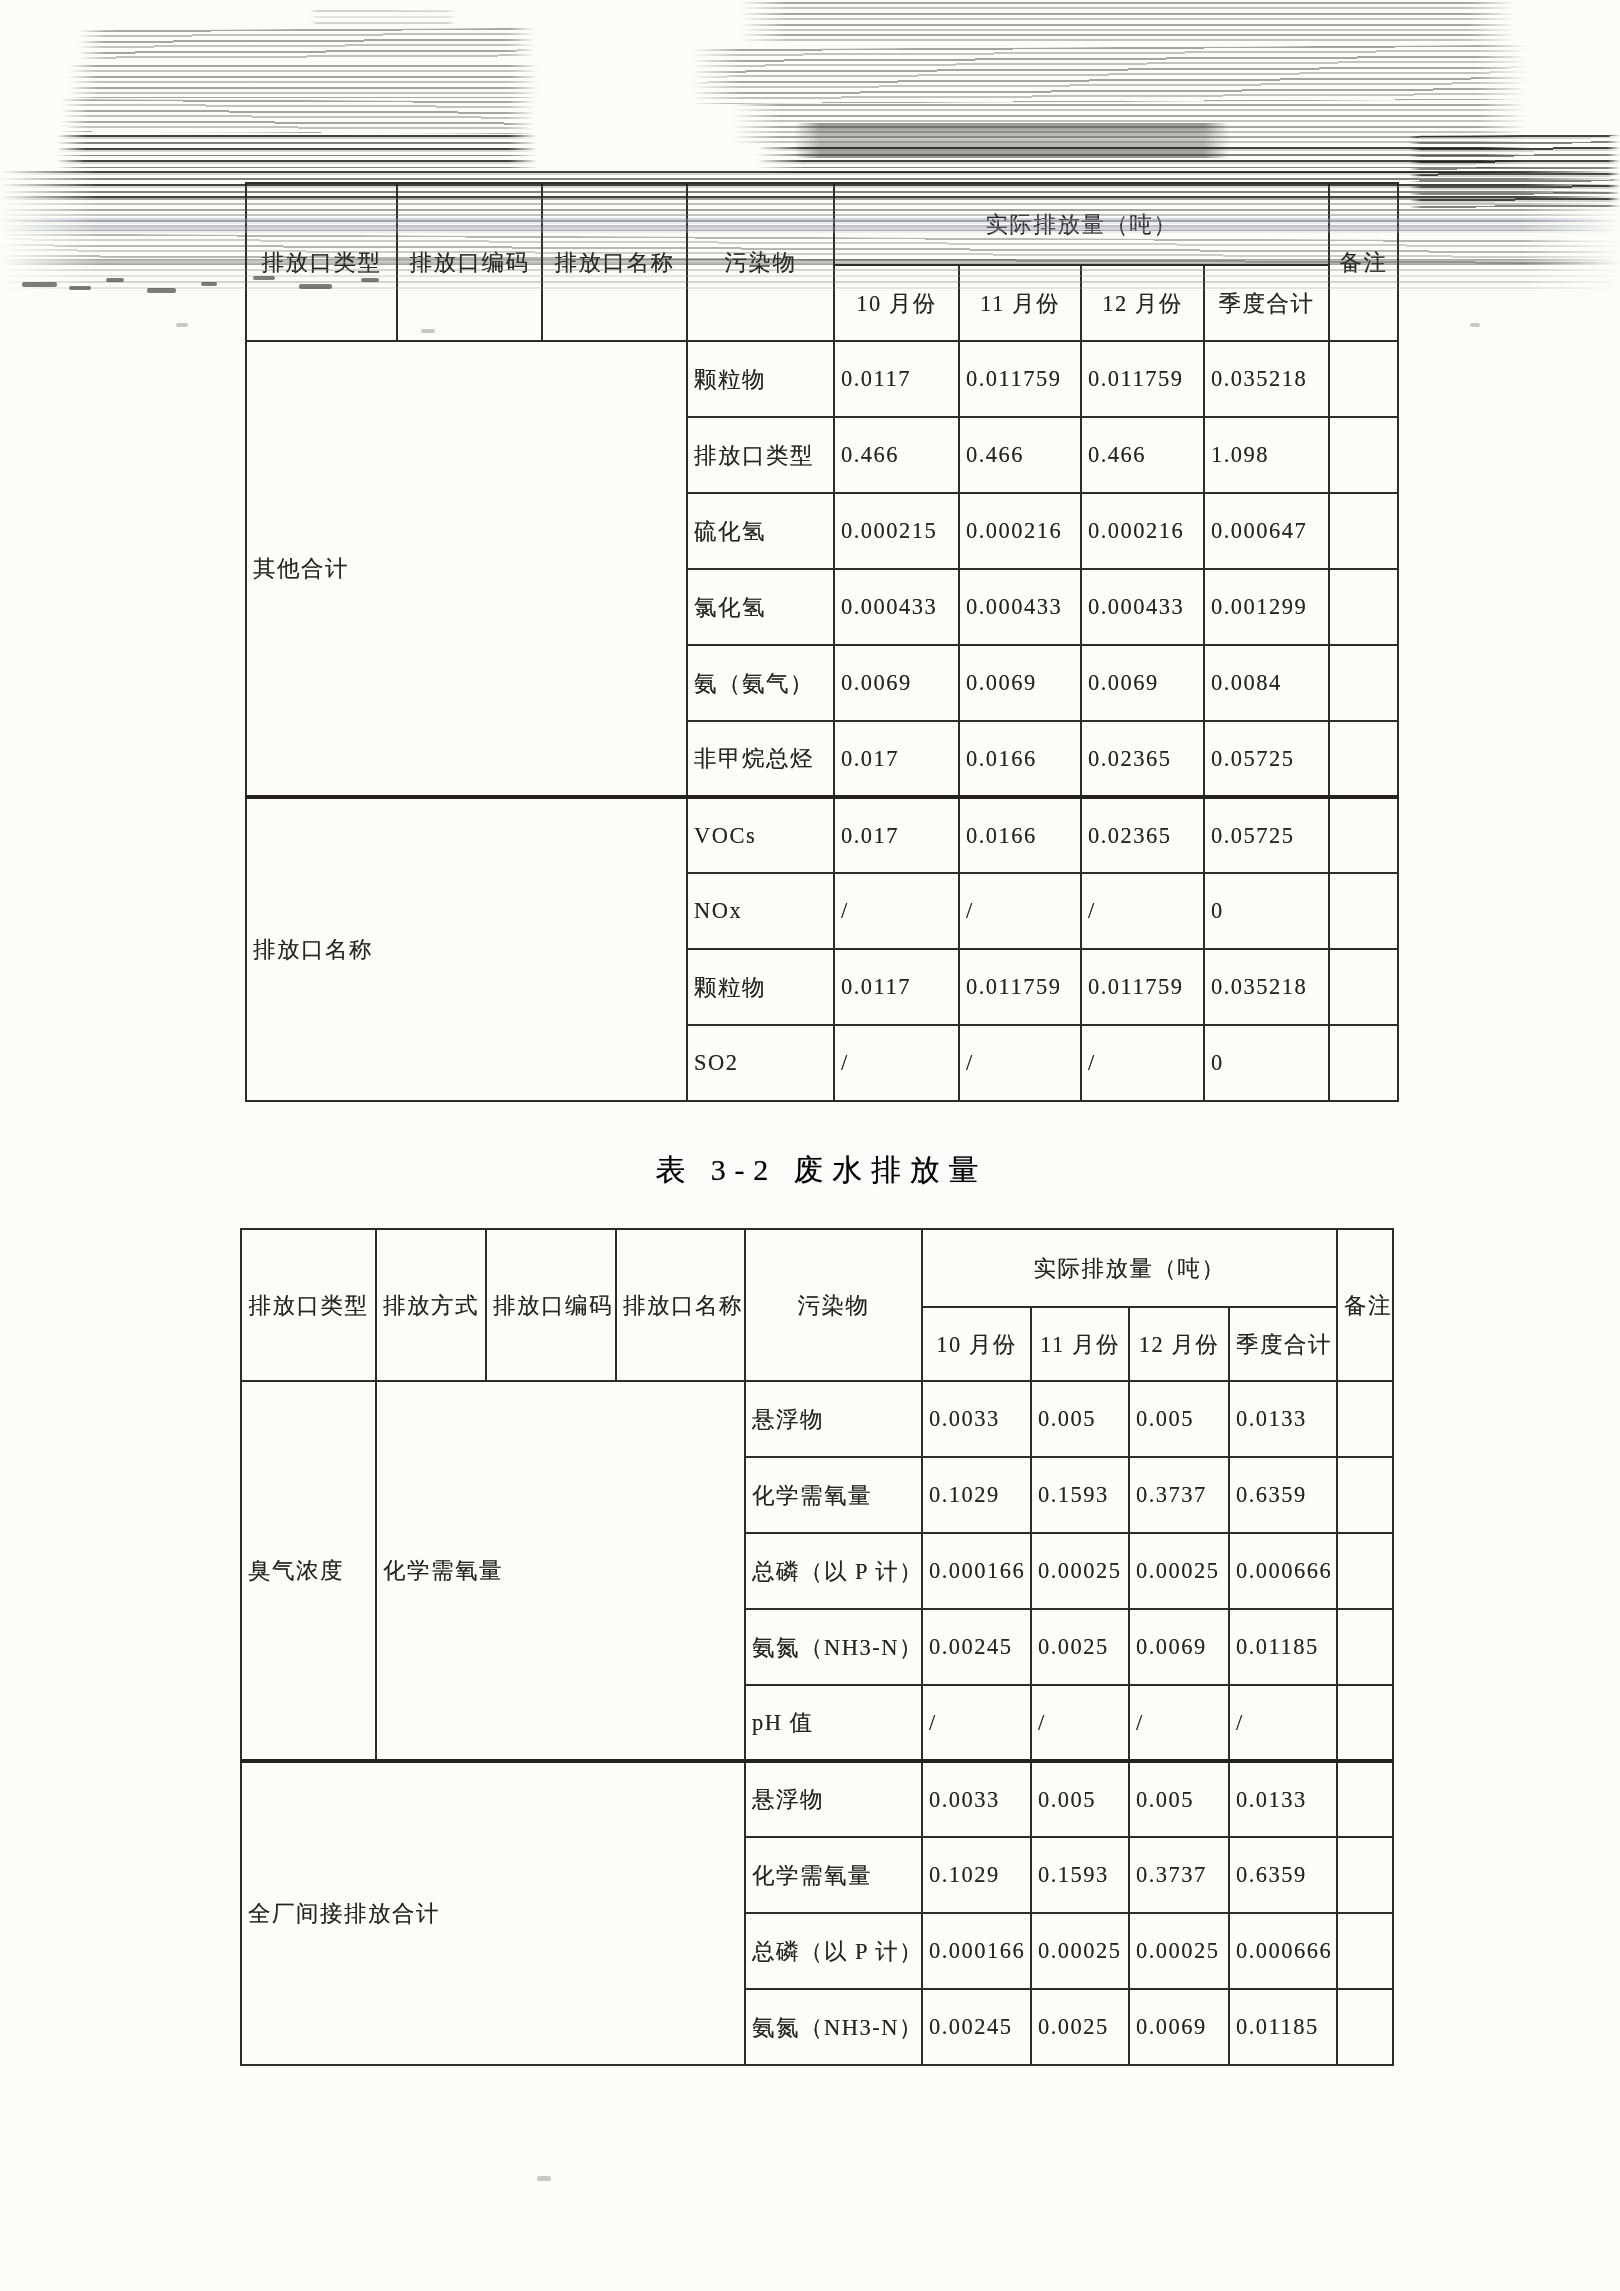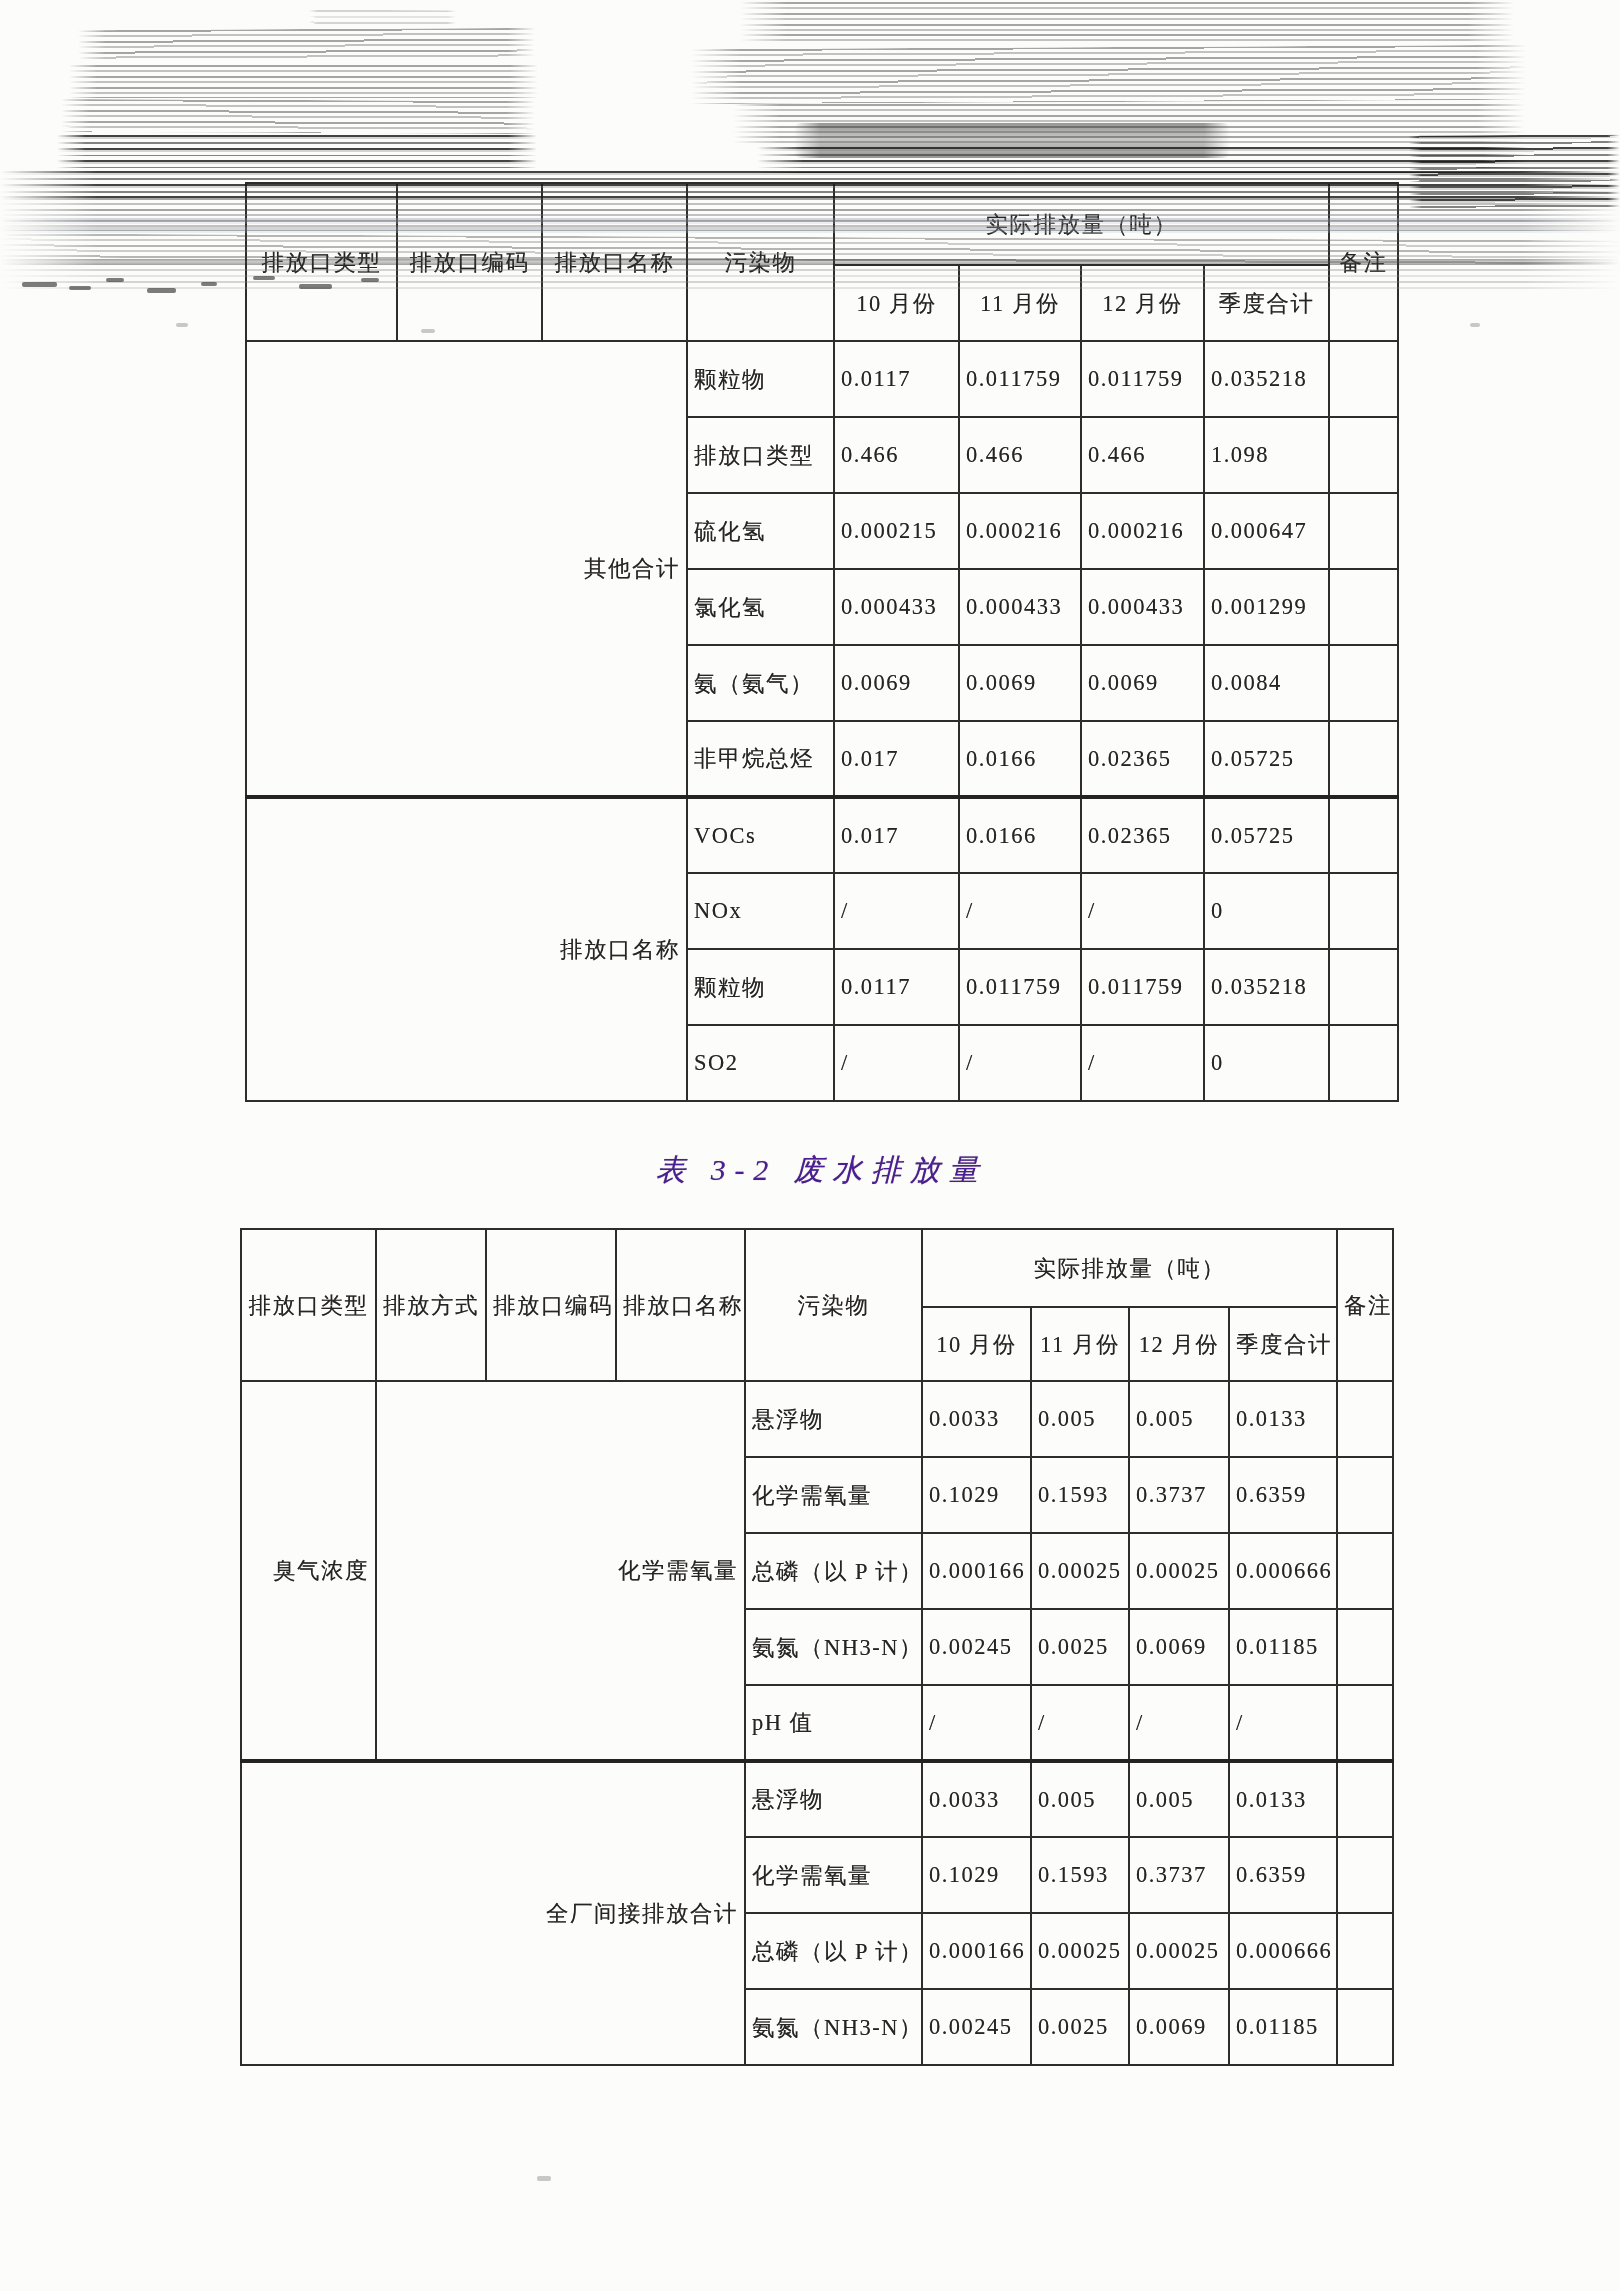--- a/index.html
+++ b/index.html
@@ -26,38 +26,37 @@
     color:#262524;
     padding:0 5.9px;
     vertical-align:middle;
     letter-spacing:1.5px;
     text-shadow:0 0 0.6px rgba(40,40,40,.55);
     overflow:hidden;
     white-space:nowrap;
   }
   table.sheet{border:2.9px solid #2a2928;}
   td.hcell{text-align:center;letter-spacing:2px;}
-  td.gcell{text-align:right;letter-spacing:2.9px;}
+  td.gcell{text-align:left;letter-spacing:2.9px;}
   td.pcell{text-align:left;padding-left:13.7px;}
   td.vcell{text-align:left;padding-left:15.7px;letter-spacing:2px;}
   td.rcell{padding:0;}
   tr.group-sep td{border-top:4.9px solid #242322;}
   thead tr:first-child td{border-bottom-width:2.9px;}
   
   .tbl-title{
     position:absolute;
     left:245px;top:1140px;width:1153px;height:59px;
     line-height:59px;
     text-align:center;
     font-size:30px;
     letter-spacing:8.8px;
-    color:#4c1d95;
+    color:#000000;
     z-index:2;
     text-shadow:0 0 0.8px rgba(30,30,30,.6);
-    font-style:italic;
   }
   
   .noise{position:absolute;pointer-events:none;z-index:6;
     -webkit-mask-image:linear-gradient(to right,transparent 0,#000 6%,#000 94%,transparent 100%);
     mask-image:linear-gradient(to right,transparent 0,#000 6%,#000 94%,transparent 100%);
   }
   .streaks-dark{background:repeating-linear-gradient(to bottom,
     rgba(25,25,25,.82) 0 2px, rgba(120,120,120,.30) 2px 3.9px,
     rgba(255,255,255,0) 3.9px 6.9px, rgba(55,55,55,.62) 6.9px 8.8px,
     rgba(255,255,255,0) 8.8px 12.7px);}

